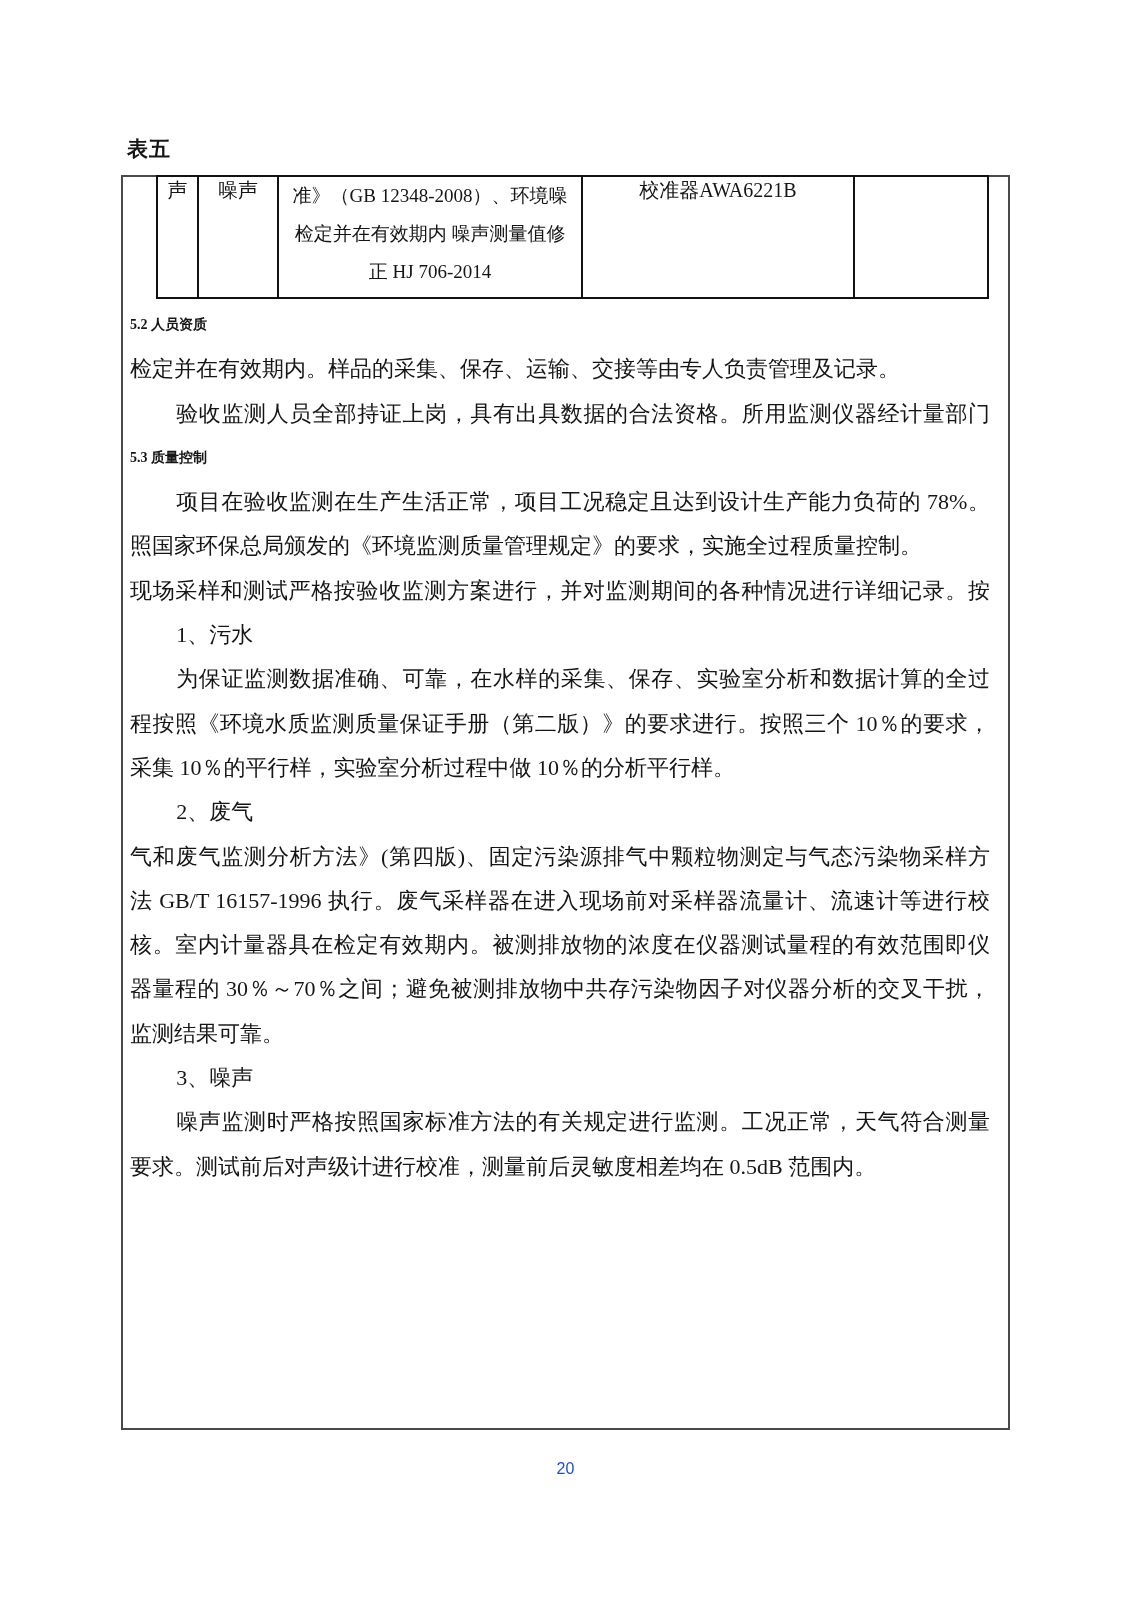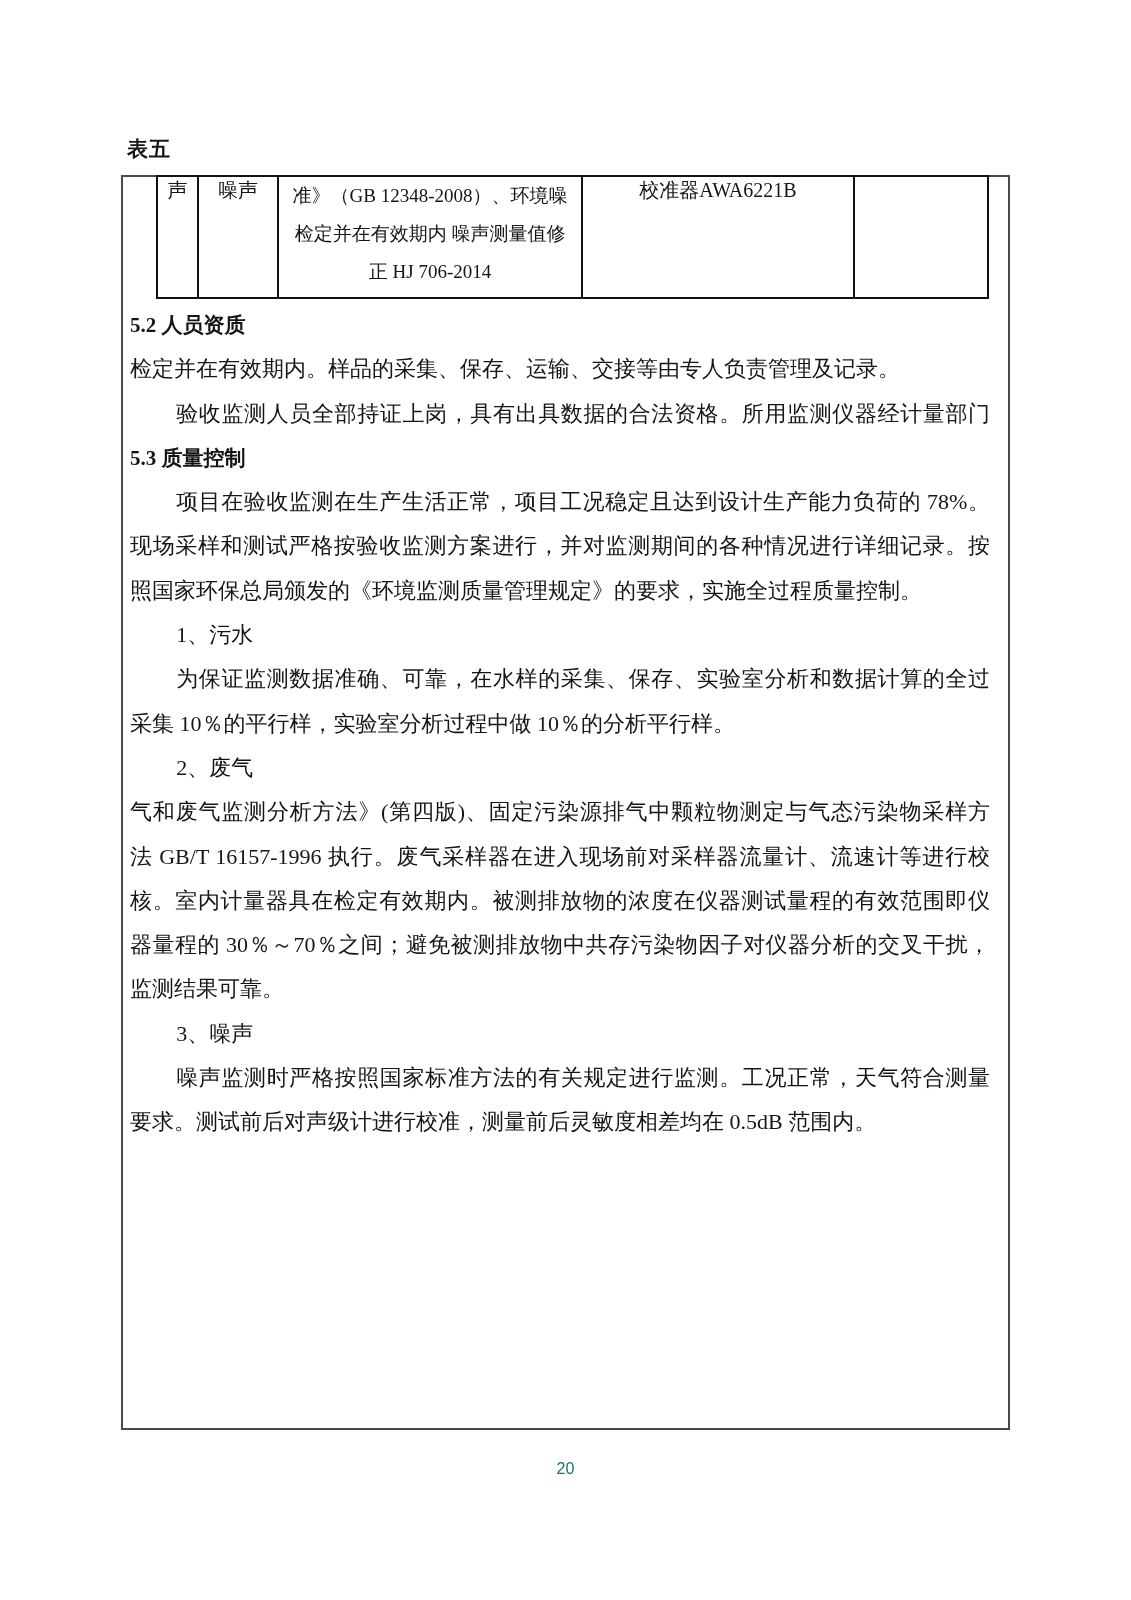--- a/index.html
+++ b/index.html
@@ -67,40 +67,40 @@
     left: 7px;
     top: 126px;
     width: 860px;
   }
   .ln {
     font-size: 22px;
     line-height: 44.3px;
     white-space: normal;
   }
   .hd {
-    font-size: 21px;
+    font-size: 14px;
     line-height: 44.3px;
     font-weight: bold;
   }
   .fill {
     text-align: justify;
     text-align-last: justify;
   }
   .ind {
     text-indent: 2.1em;
   }
   .page-num {
     position: absolute;
     left: 0;
     right: 0;
     top: 1460px;
     text-align: center;
     font-size: 16px;
     font-family: "Liberation Sans", "DejaVu Sans", sans-serif;
-    color: #0f766e;
+    color: #1d4ed8;
   }
 </style>
 </head>
 <body>
 
 <div class="page">
 
   <div class="caption">表五</div>
 
   <div class="content-box">
@@ -122,25 +122,26 @@
     </table>
 
     <div class="text-area">
 
       <div class="hd">5.2 人员资质</div>
       <div class="ln">检定并在有效期内。样品的采集、保存、运输、交接等由专人负责管理及记录。</div>
       <div class="ln fill ind">验收监测人员全部持证上岗，具有出具数据的合法资格。所用监测仪器经计量部门</div>
 
       <div class="hd">5.3 质量控制</div>
       <div class="ln fill ind">项目在验收监测在生产生活正常，项目工况稳定且达到设计生产能力负荷的 78%。</div>
+      <div class="ln">照国家环保总局颁发的《环境监测质量管理规定》的要求，实施全过程质量控制。</div>
       <div class="ln fill">现场采样和测试严格按验收监测方案进行，并对监测期间的各种情况进行详细记录。按</div>
-      <div class="ln">照国家环保总局颁发的《环境监测质量管理规定》的要求，实施全过程质量控制。</div>
 
       <div class="ln ind">1、污水</div>
       <div class="ln fill ind">为保证监测数据准确、可靠，在水样的采集、保存、实验室分析和数据计算的全过</div>
+      <div class="ln fill">程按照《环境水质监测质量保证手册（第二版）》的要求进行。按照三个 10％的要求，</div>
       <div class="ln">采集 10％的平行样，实验室分析过程中做 10％的分析平行样。</div>
 
       <div class="ln ind">2、废气</div>
       <div class="ln fill">气和废气监测分析方法》(第四版)、固定污染源排气中颗粒物测定与气态污染物采样方</div>
       <div class="ln fill">法 GB/T 16157-1996 执行。废气采样器在进入现场前对采样器流量计、流速计等进行校</div>
       <div class="ln fill">核。室内计量器具在检定有效期内。被测排放物的浓度在仪器测试量程的有效范围即仪</div>
       <div class="ln fill">器量程的 30％～70％之间；避免被测排放物中共存污染物因子对仪器分析的交叉干扰，</div>
       <div class="ln">监测结果可靠。</div>
 
       <div class="ln ind">3、噪声</div>

